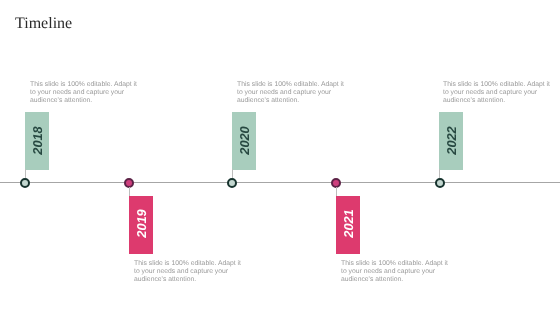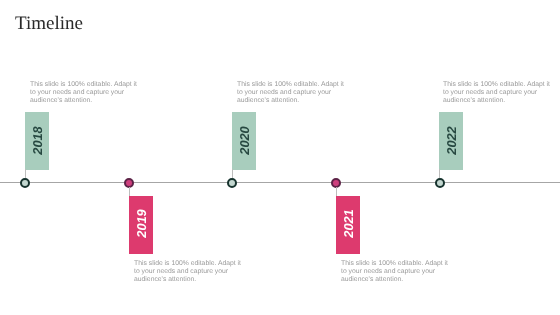--- a/index.html
+++ b/index.html
@@ -2,21 +2,21 @@
 <html><head>
 <meta charset="utf-8">
 <style>
   html,body{margin:0;padding:0;}
   body{width:560px;height:315px;background:#ffffff;overflow:hidden;
        font-family:"Liberation Sans",sans-serif;
        -webkit-font-smoothing:antialiased;text-rendering:geometricPrecision;}
   .slide{position:relative;width:560px;height:315px;background:#fff;overflow:hidden;}
 
   .title{position:absolute;left:15px;top:14px;font-family:"Liberation Serif",serif;
-         font-size:19px;line-height:19px;color:#2a2a2a;white-space:nowrap;}
+         font-size:16px;line-height:19px;color:#2a2a2a;white-space:nowrap;}
 
   .axis{position:absolute;left:0;top:182px;width:560px;height:1px;background:#a6a6a6;}
 
   .node{position:absolute;width:10px;height:10px;border-radius:50%;box-sizing:border-box;top:178px;}
   .node.g{border:2px solid #17332e;background:#c3d7d0;}
   .node.p{border:2px solid #5d2347;background:#ce3f7d;}
 
   .bar{position:absolute;width:24px;height:58px;}
   .bar.g{background:#a8cdbd;top:112px;}
   .bar.p{background:#dd3a6e;top:195.5px;}

